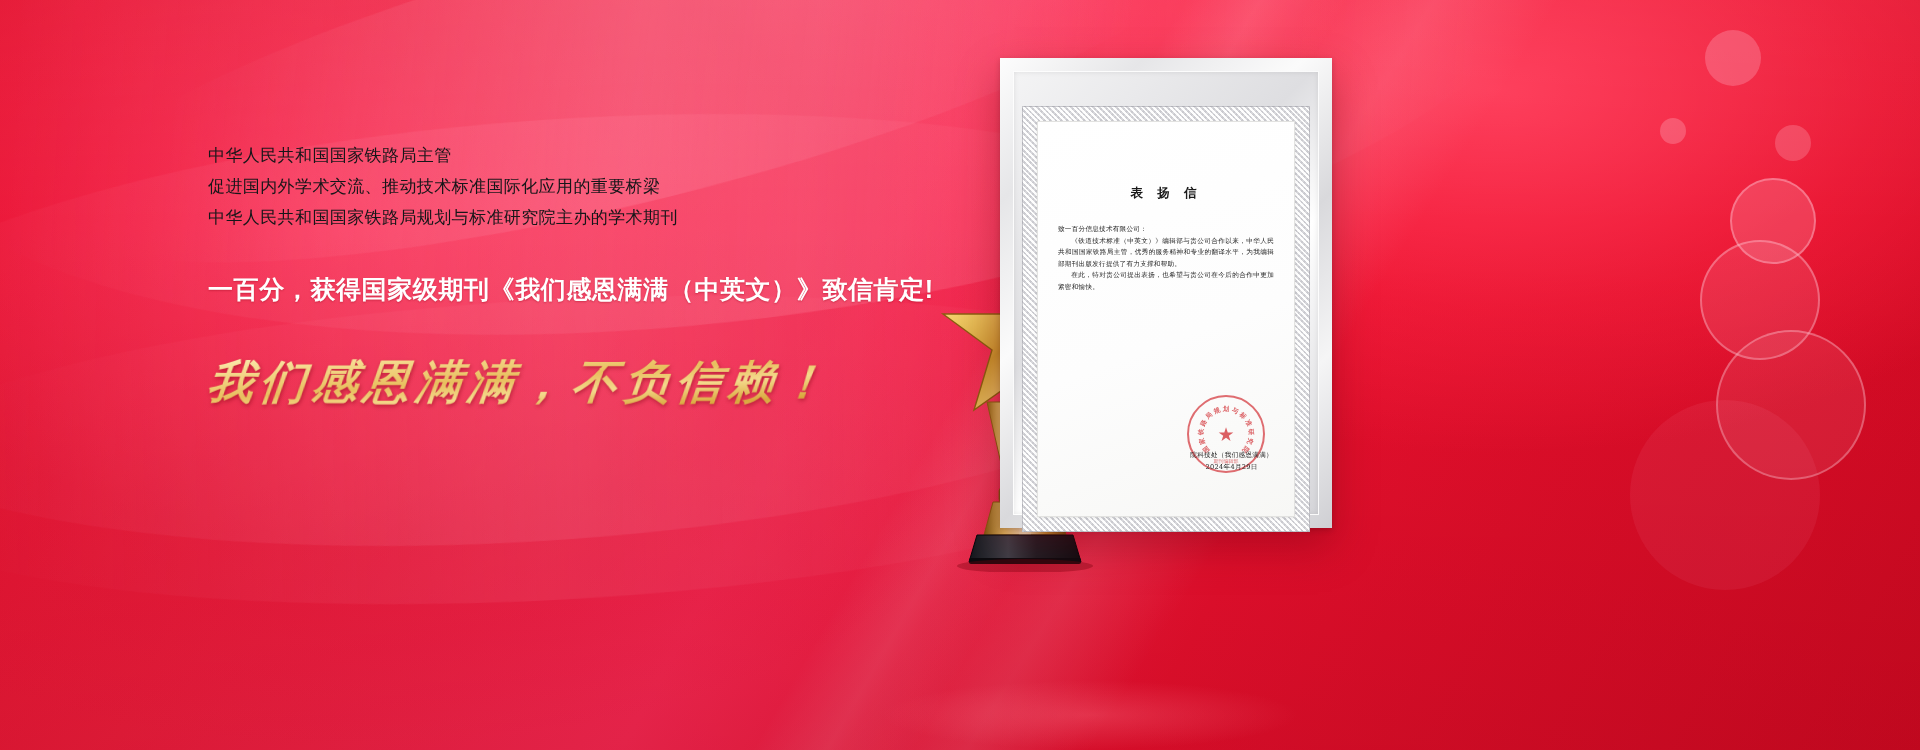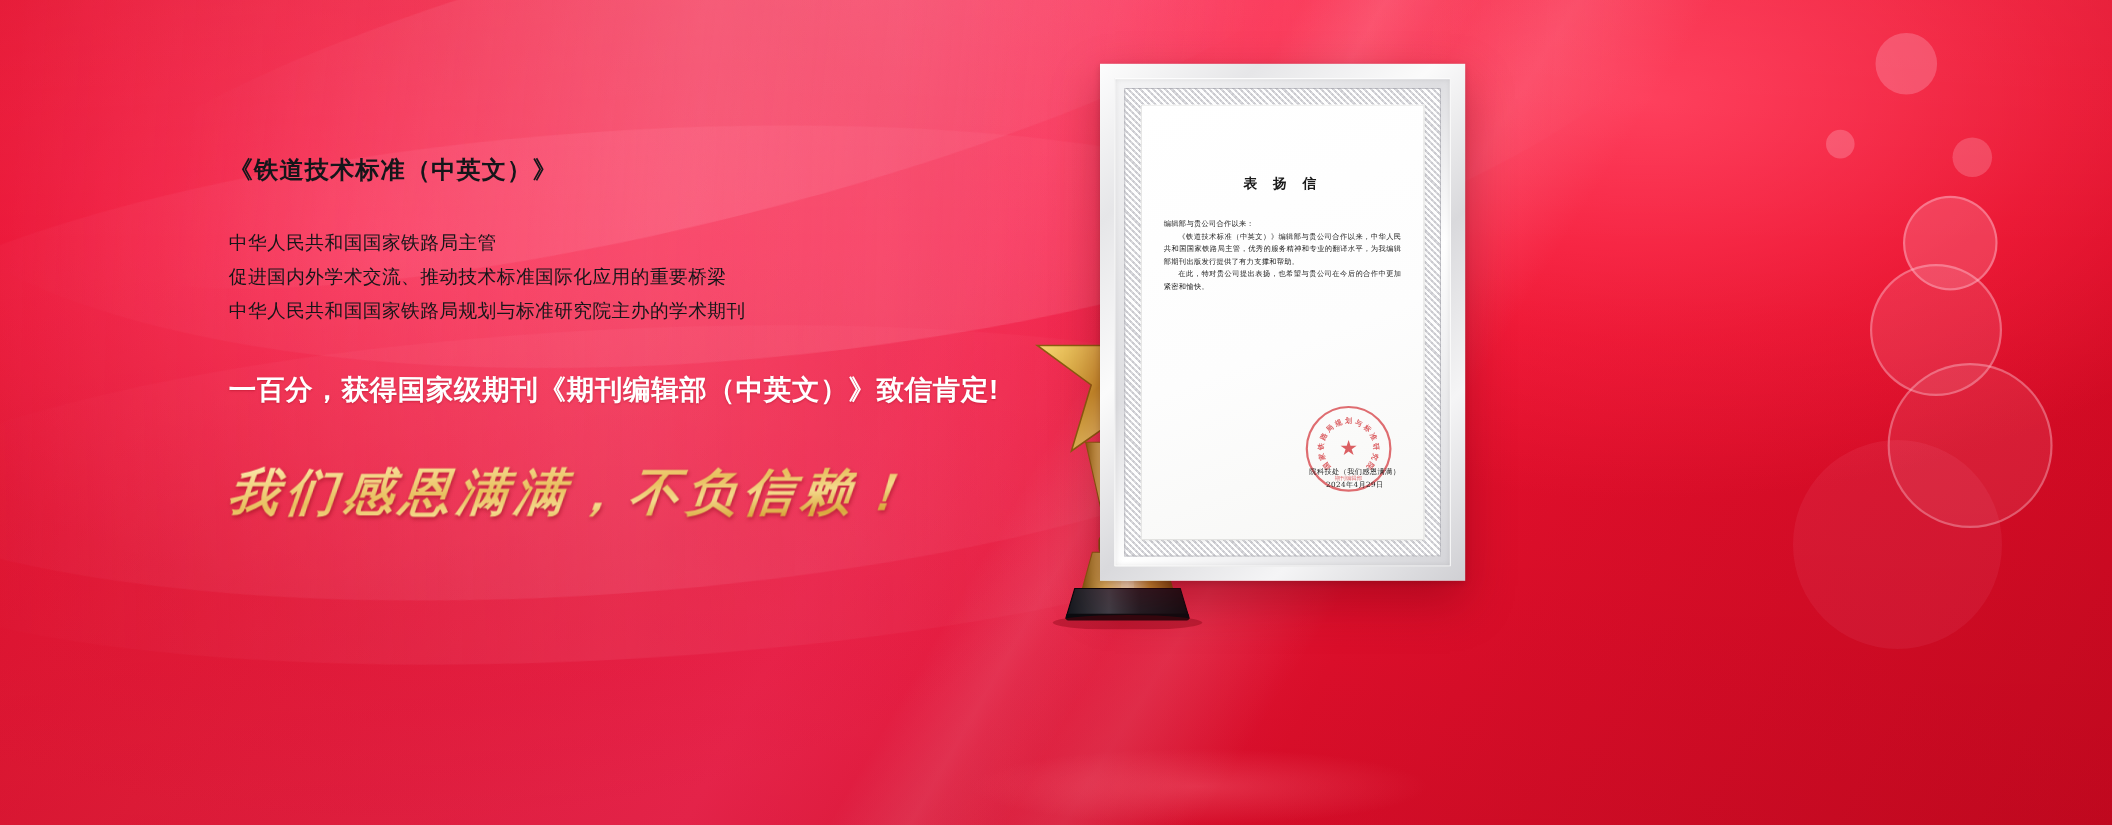--- a/index.html
+++ b/index.html
@@ -107,20 +107,21 @@
     box-shadow:inset 0 0 0 1px rgba(255,255,255,0.9), inset 0 0 6px rgba(0,0,0,0.12);
   }
   .frame-texture {
     width:100%; height:100%;
     background-color:#ececee;
     background-image:
       repeating-linear-gradient(45deg, rgba(255,255,255,0.95) 0 2px, rgba(190,190,196,0.55) 2px 4px),
       repeating-linear-gradient(-45deg, rgba(255,255,255,0.6) 0 2px, rgba(185,185,192,0.35) 2px 4px);
     padding:15px;
     box-shadow:inset 0 0 0 1px rgba(160,160,168,0.6);
+    margin-top:26px;
   }
   .paper {
     width:100%; height:100%;
     background:linear-gradient(160deg,#ffffff 0%,#fdfdfd 55%,#f7f7f5 100%);
     box-shadow:inset 0 0 0 1px #e2e2e0, 0 1px 3px rgba(0,0,0,0.10);
     position:relative;
     padding:26px 21px 14px 21px;
     overflow:hidden;
   }
   .cert-title {
@@ -194,27 +195,26 @@
   <div class="bokeh bk6"></div>
   <div class="bokeh bk2"></div>
   <div class="bokeh bk3 bk-ring"></div>
   <div class="bokeh bk4 bk-ring"></div>
   <div class="bokeh bk5 bk-ring"></div>
   <div class="bokeh bk7"></div>
 
   <div class="floor-glow"></div>
 
   <div class="textblock">
-    <div class="journal-title">《铁道技术标准（中英文）》</div>
 
     <div class="desc-line">中华人民共和国国家铁路局主管</div>
     <div class="desc-line">促进国内外学术交流、推动技术标准国际化应用的重要桥梁</div>
     <div class="desc-line">中华人民共和国国家铁路局规划与标准研究院主办的学术期刊</div>
 
-    <div class="headline">一百分，获得国家级期刊《期刊编辑部（中英文）》致信肯定!</div>
+    <div class="headline">一百分，获得国家级期刊《我们感恩满满（中英文）》致信肯定!</div>
 
     <div class="gold-line">我们感恩满满，不负信赖！</div>
   </div>
 
   <div class="trophy">
     <svg width="200" height="320" viewBox="0 0 200 320">
       <defs>
         <linearGradient id="goldA" x1="0" y1="0" x2="1" y2="1">
           <stop offset="0%" stop-color="#fff0b8"></stop>
           <stop offset="22%" stop-color="#f3cf6a"></stop>
@@ -263,21 +263,21 @@
     </svg>
   </div>
 
   <div class="frame">
     <div class="frame-inner-bevel">
       <div class="frame-texture">
         <div class="paper">
 
           <div class="cert-title">表 扬 信</div>
 
-          <div class="cert-salutation">编辑部与贵公司合作以来：</div>
+          <div class="cert-salutation">致一百分信息技术有限公司：</div>
 
           <div class="cert-para">《铁道技术标准（中英文）》编辑部与贵公司合作以来，中华人民共和国国家铁路局主管，优秀的服务精神和专业的翻译水平，为我编辑部期刊出版发行提供了有力支撑和帮助。</div>
           <div class="cert-para">在此，特对贵公司提出表扬，也希望与贵公司在今后的合作中更加紧密和愉快。</div>
 
           <div class="seal">
             <div class="seal-text-ring">
                 <span class="seal-ring-char" style="transform: rotate(-128deg) translate(-50%, -29px) rotate(0deg);">国</span>
                 <span class="seal-ring-char" style="transform: rotate(-106.667deg) translate(-50%, -29px) rotate(0deg);">家</span>
                 <span class="seal-ring-char" style="transform: rotate(-85.3333deg) translate(-50%, -29px) rotate(0deg);">铁</span>
                 <span class="seal-ring-char" style="transform: rotate(-64deg) translate(-50%, -29px) rotate(0deg);">路</span>

